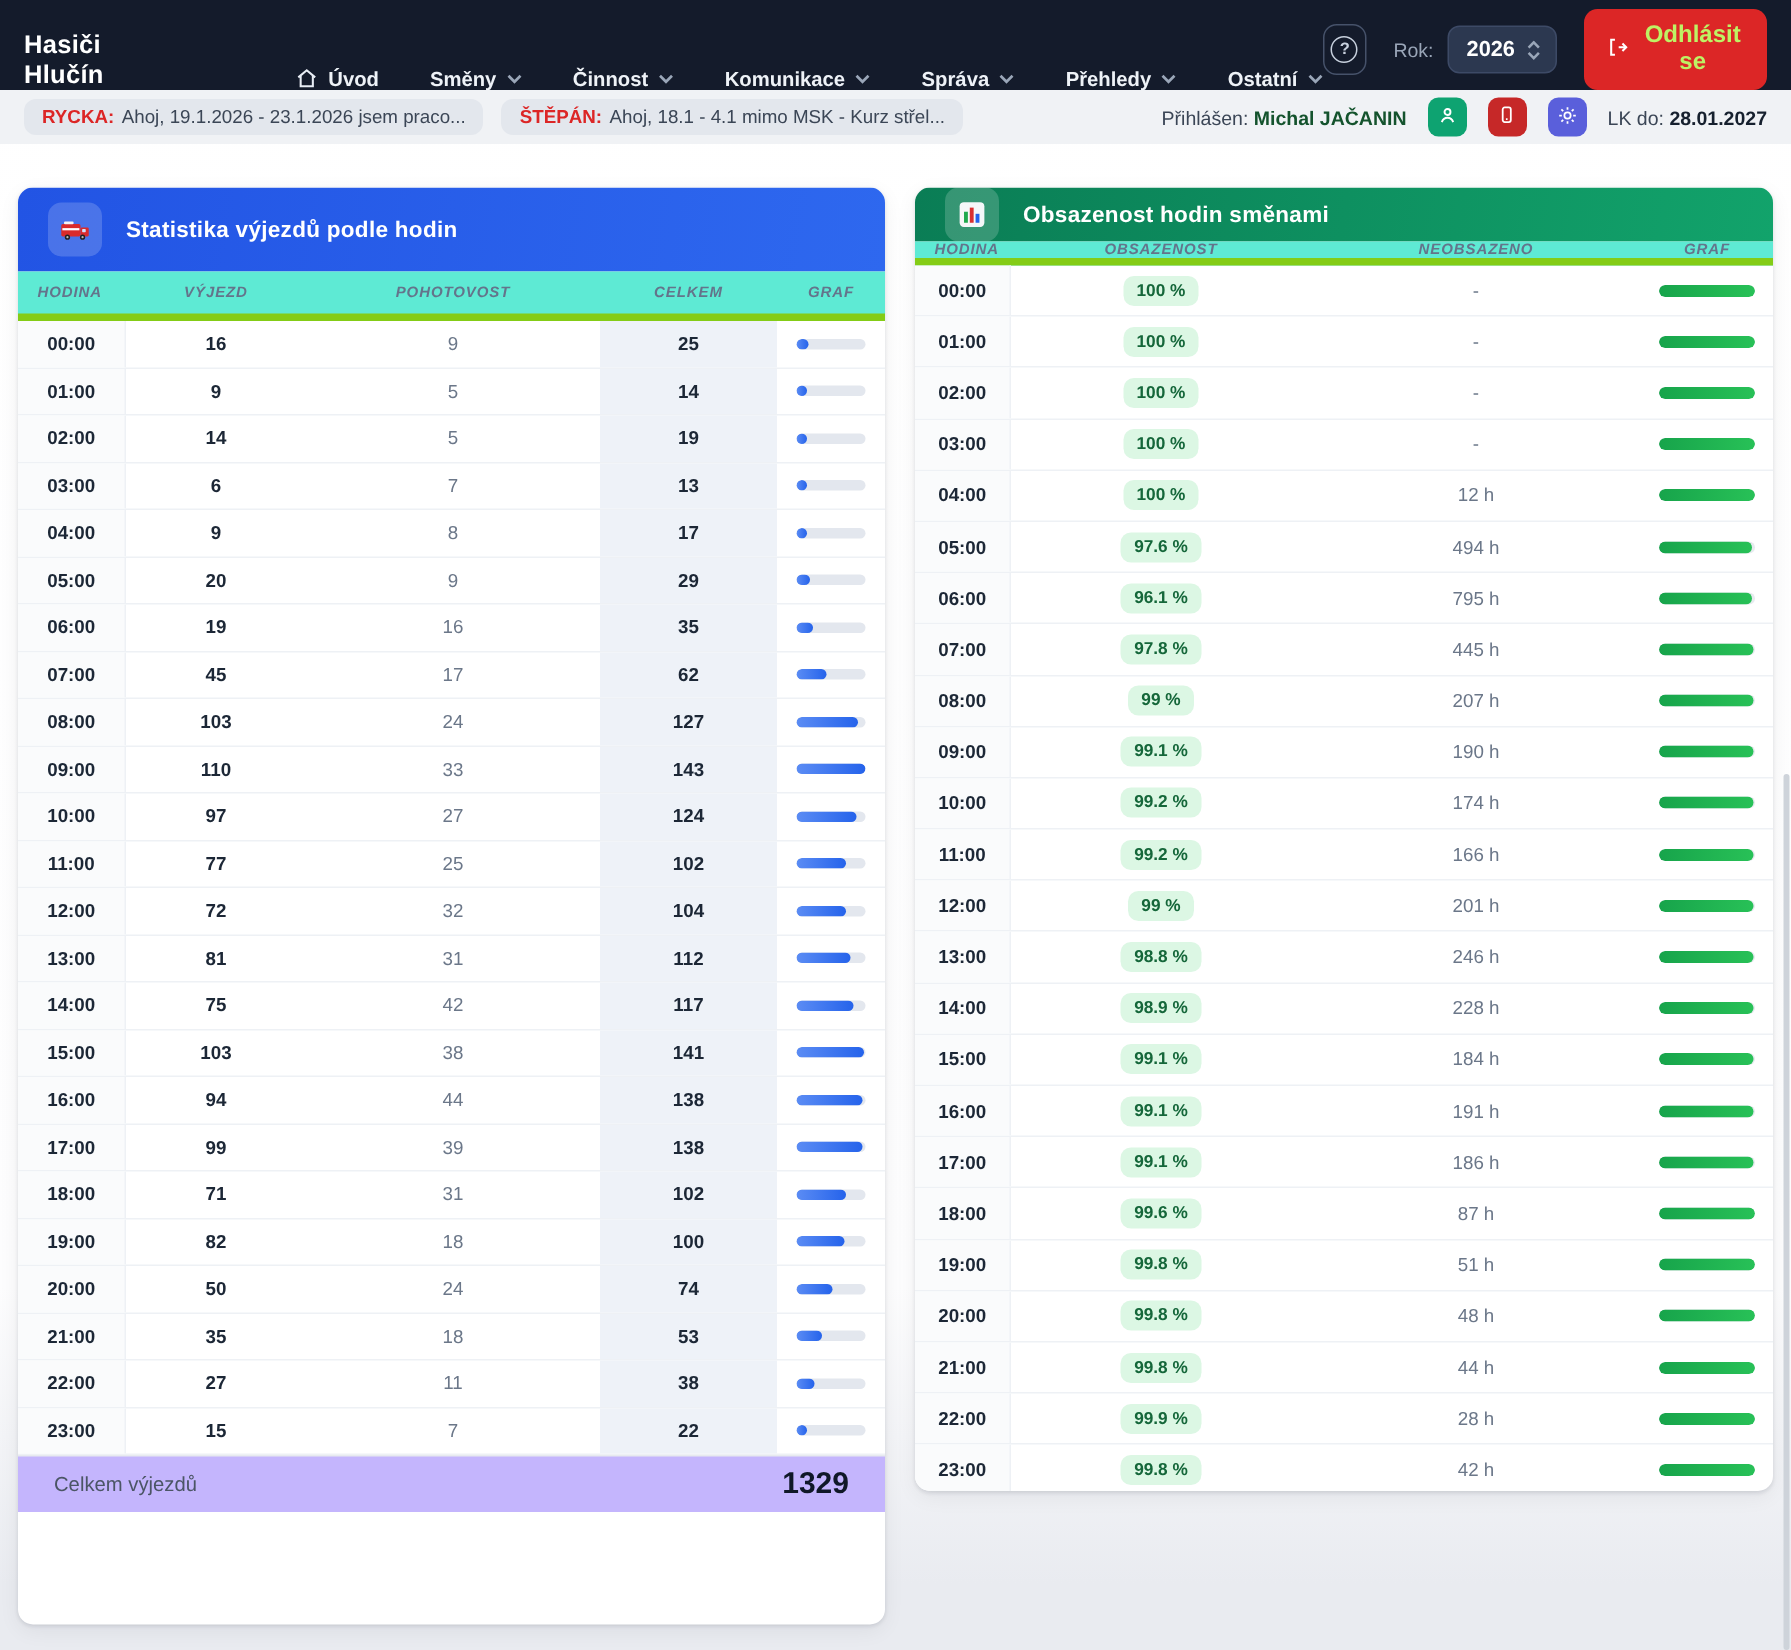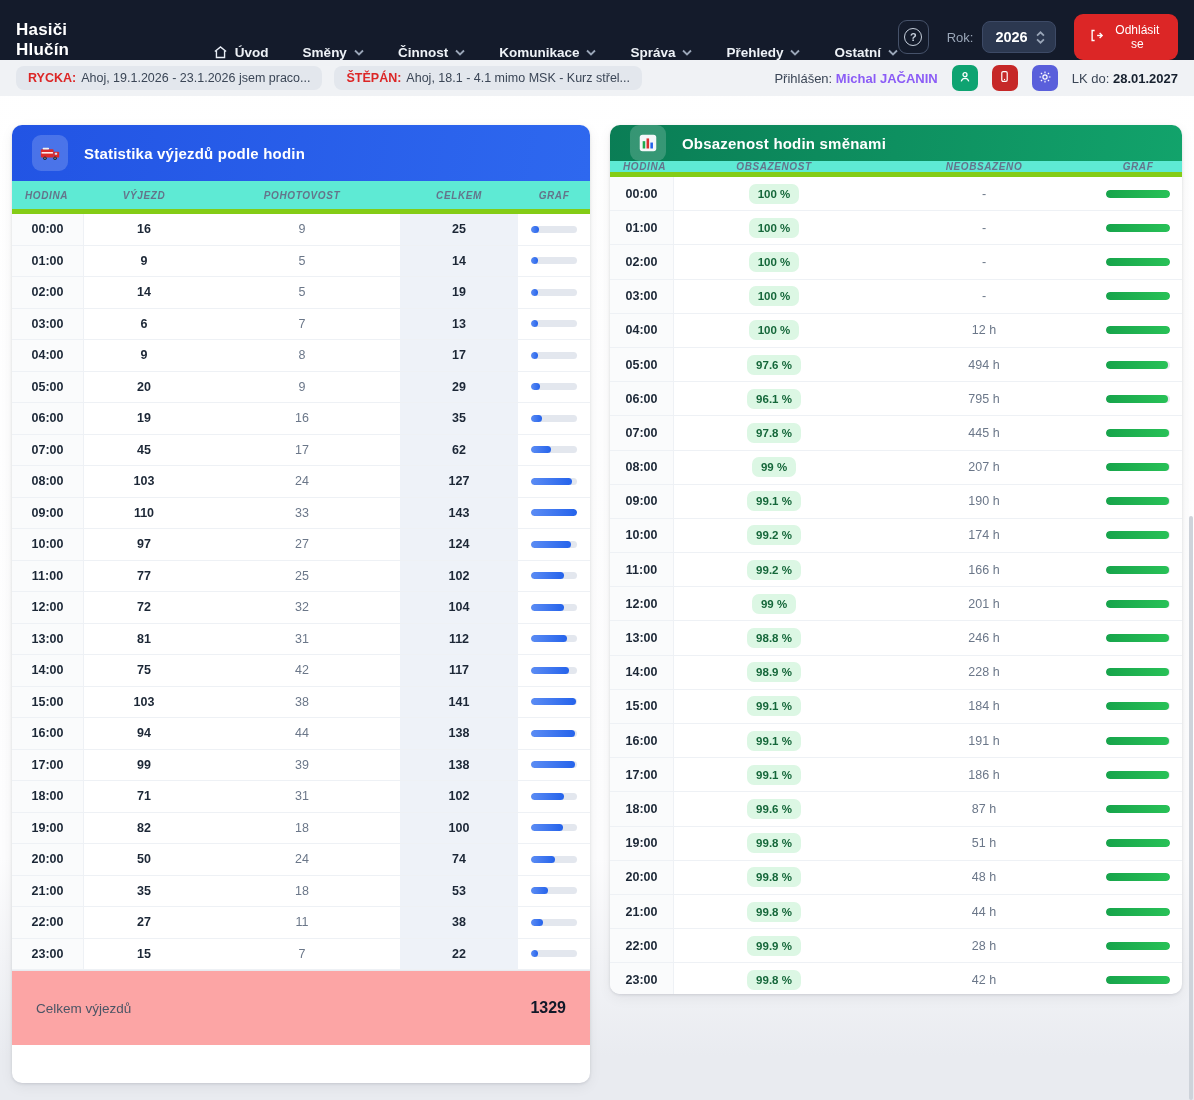--- a/index.html
+++ b/index.html
@@ -33,34 +33,34 @@
   .year-select {
     background:#2c3850; border:1px solid #3d4a66; border-radius:8px; padding:7px 10px 7px 12px;
     display:flex; align-items:center; gap:8px; cursor:pointer;
   }
   .year-value { font-size:14.5px; font-weight:bold; color:#ffffff; }
   .stepper { display:flex; flex-direction:column; gap:1px; }
   .logout-btn {
     background:#dc2626; border:none; border-radius:9px; padding:9px 15px;
     display:flex; align-items:center; gap:8px; cursor:pointer;
   }
-  .logout-label { color:#ffffff; font-size:12px; font-weight:normal; }
+  .logout-label { color:#bef264; font-size:16px; font-weight:bold; }
 
   
   .infobar {
     height:36px; background:#f0f2f5; display:flex; align-items:center; padding:0 16px; gap:12px;
   }
   .msg-pill {
     background:#e3e7ed; border-radius:8px; padding:5px 12px; font-size:12.5px; color:#3b4656;
     display:flex; gap:5px; align-items:center; cursor:pointer; white-space:nowrap;
   }
   .msg-author { color:#dc2626; font-weight:bold; }
   .infobar-right { margin-left:auto; display:flex; align-items:center; gap:14px; }
   .login-text { font-size:13px; color:#3b4656; }
-  .login-text b { color:#8b5cf6; }
+  .login-text b { color:#14532d; }
   .sq-btn {
     width:26px; height:26px; border-radius:7px; border:none; cursor:pointer;
     display:flex; align-items:center; justify-content:center; color:#fff;
   }
   .sq-green { background:#0ea371; }
   .sq-red { background:#c62828; }
   .sq-indigo { background:#5a5fdb; font-size:13px; }
   .lk-text { font-size:13px; color:#3b4656; }
   .lk-text b { color:#16202e; }
 
@@ -114,26 +114,26 @@
   .track-r { width:64px; height:8px; background:#e7eaef; }
   .fill { display:block; height:100%; border-radius:99px; min-width:7px; }
   .fill-blue  { background:linear-gradient(90deg,#5b8cf4,#2563eb); }
   .fill-green { background:linear-gradient(90deg,#17a44b,#28c157); }
   .pct-badge {
     display:inline-block; background:#dcf7e4; color:#15673a; font-weight:bold;
     font-size:11.5px; padding:4px 9px; border-radius:7px;
   }
 
   .card-footer {
-    border-top:1px solid #e7eaef; background:#fca5a5;
+    border-top:1px solid #e7eaef; background:#c4b5fd;
     display:flex; align-items:center; justify-content:space-between;
-    padding:28px 24px;
+    padding:7px 24px;
   }
   .footer-label { font-size:13.5px; color:#4b5565; }
-  .footer-total { font-size:16px; font-weight:bold; color:#101828; }
+  .footer-total { font-size:20px; font-weight:bold; color:#101828; }
 
   
   .scrollbar { position:absolute; right:1px; top:516px; width:4px; height:584px; background:#ced3da; border-radius:2px; }
 </style>
 </head>
 <body>
 
 <div class="navbar">
   <div class="brand">Hasiči Hlučín</div>
   <div class="nav-items">

